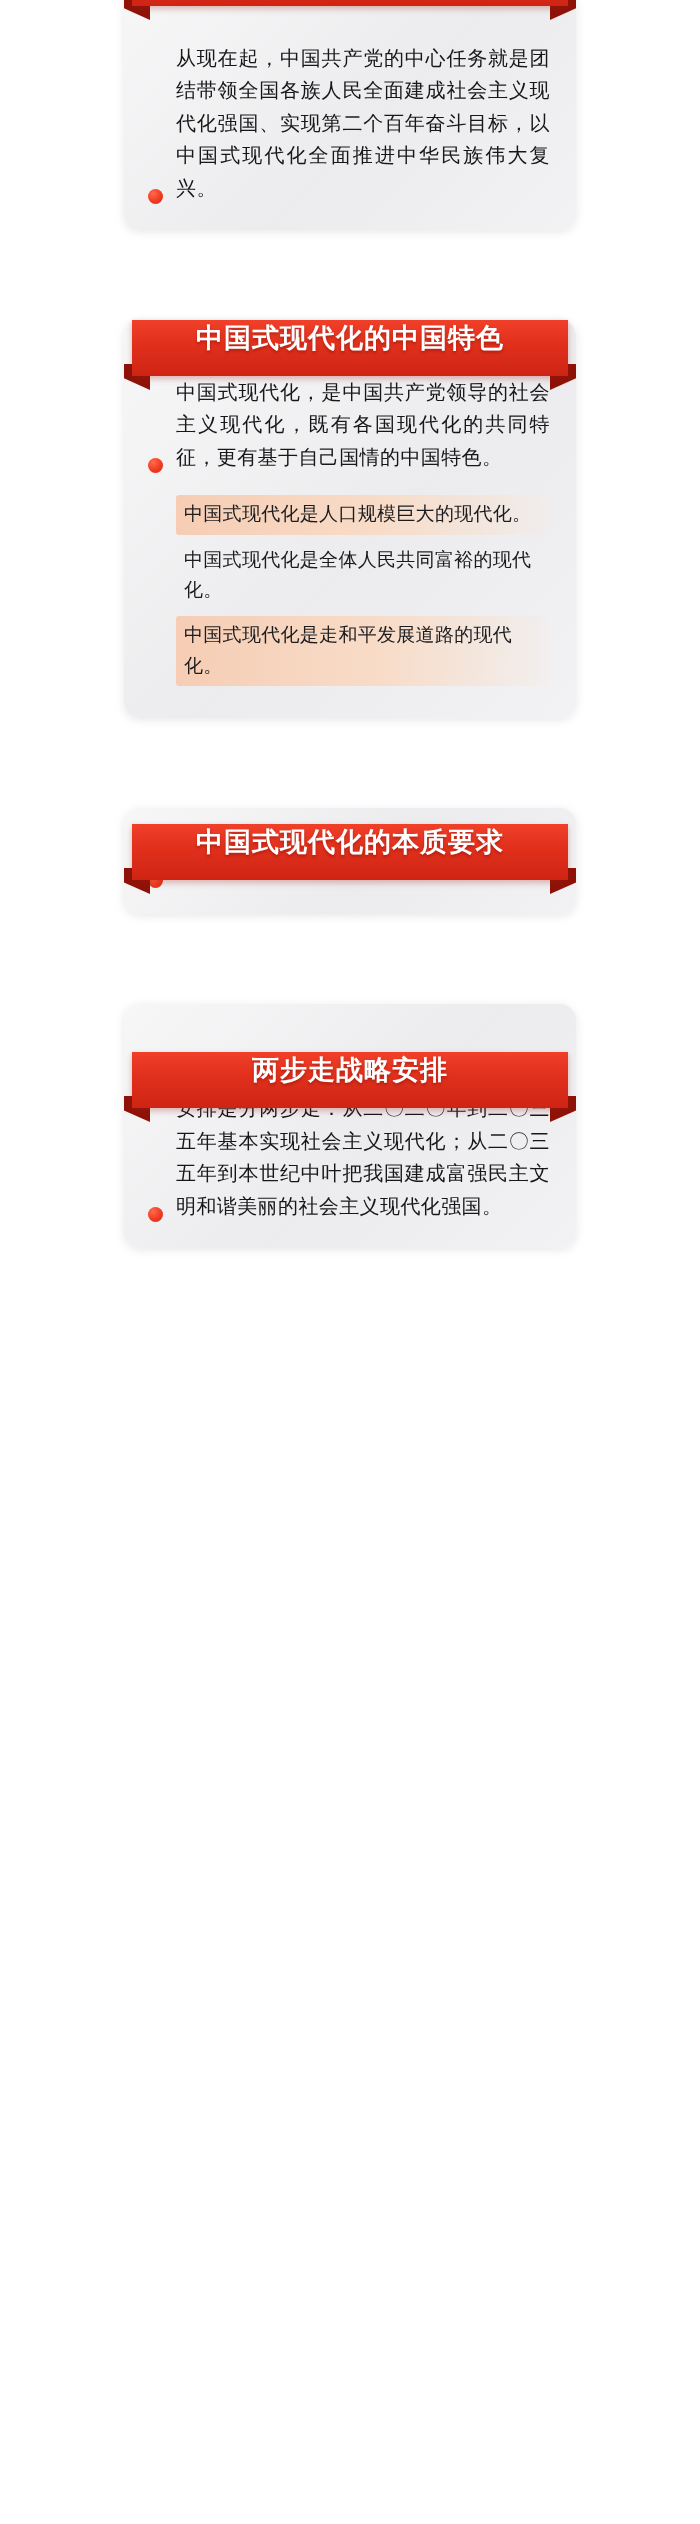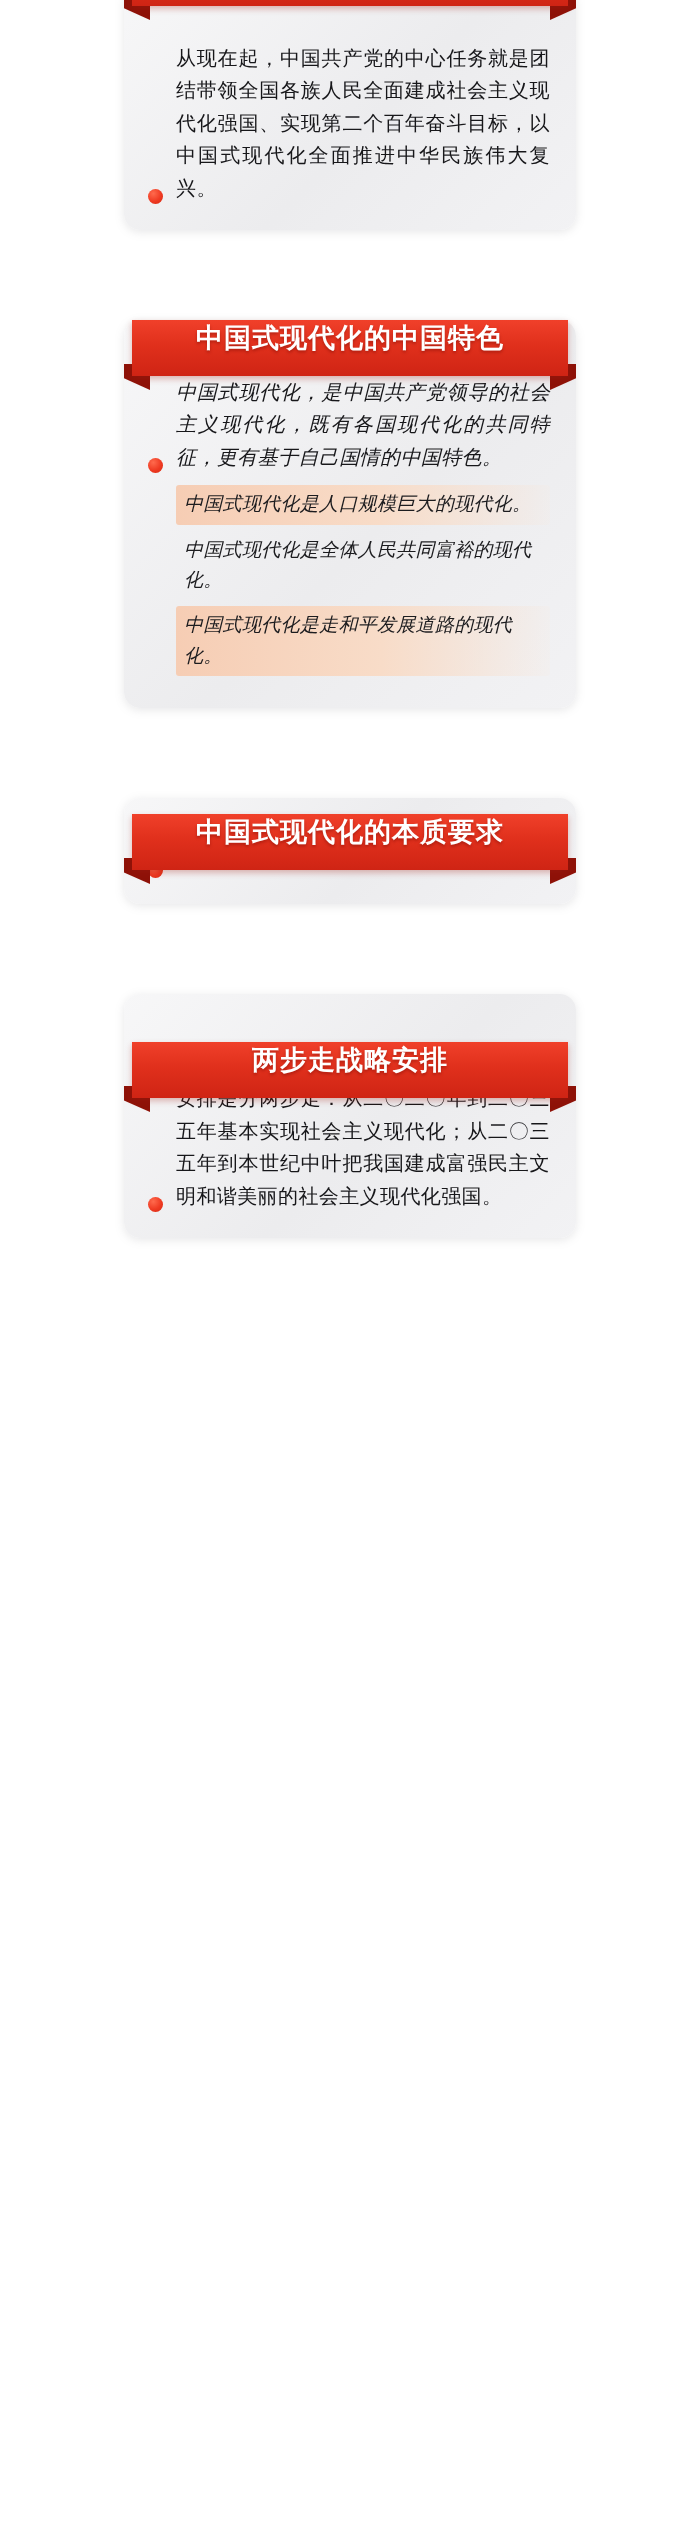--- a/index.html
+++ b/index.html
@@ -94,21 +94,21 @@
     font-size: 20px;
     line-height: 1.62;
     color: #17171a;
     letter-spacing: 0.4px;
     text-align: justify;
     flex: 1 1 auto;
   }
 
   
   .sub-list {
-    margin: 12px 0 0 28px;
+    margin: 22px 0 0 28px;
   }
   .sub-item {
     font-size: 19px;
     line-height: 1.6;
     color: #1c1c1f;
     letter-spacing: 0.3px;
     padding: 4px 8px 5px 8px;
     margin-bottom: 6px;
     border-radius: 3px;
   }
@@ -132,21 +132,21 @@
           </div>
         </div>
         <div class="banner-wrap" style="position: absolute; left: 50%; transform: translateX(-50%); top: -36px; z-index: 5;">
           <div class="tail left"></div>
           <div class="tail right"></div>
           <div class="banner"></div>
         </div>
       </div>
       <div class="gap-md"></div>
       <div style="position: relative;">
-        <div class="card" style="padding-top: 34px; margin-top: 28px; font-style: italic;">
+        <div class="card" style="padding-top: 34px; margin-top: 28px;">
           <div class="card-body">
             <div class="bullet-row">
               <span class="bullet-dot"></span>
               <div class="bullet-text">中国式现代化，是中国共产党领导的社会主义现代化，既有各国现代化的共同特征，更有基于自己国情的中国特色。</div>
             </div>
             <div class="sub-list">
               <div class="sub-item shaded">中国式现代化是人口规模巨大的现代化。</div>
               <div class="sub-item">中国式现代化是全体人民共同富裕的现代化。</div>
               <div class="sub-item shaded">中国式现代化是走和平发展道路的现代化。</div>
             </div>

